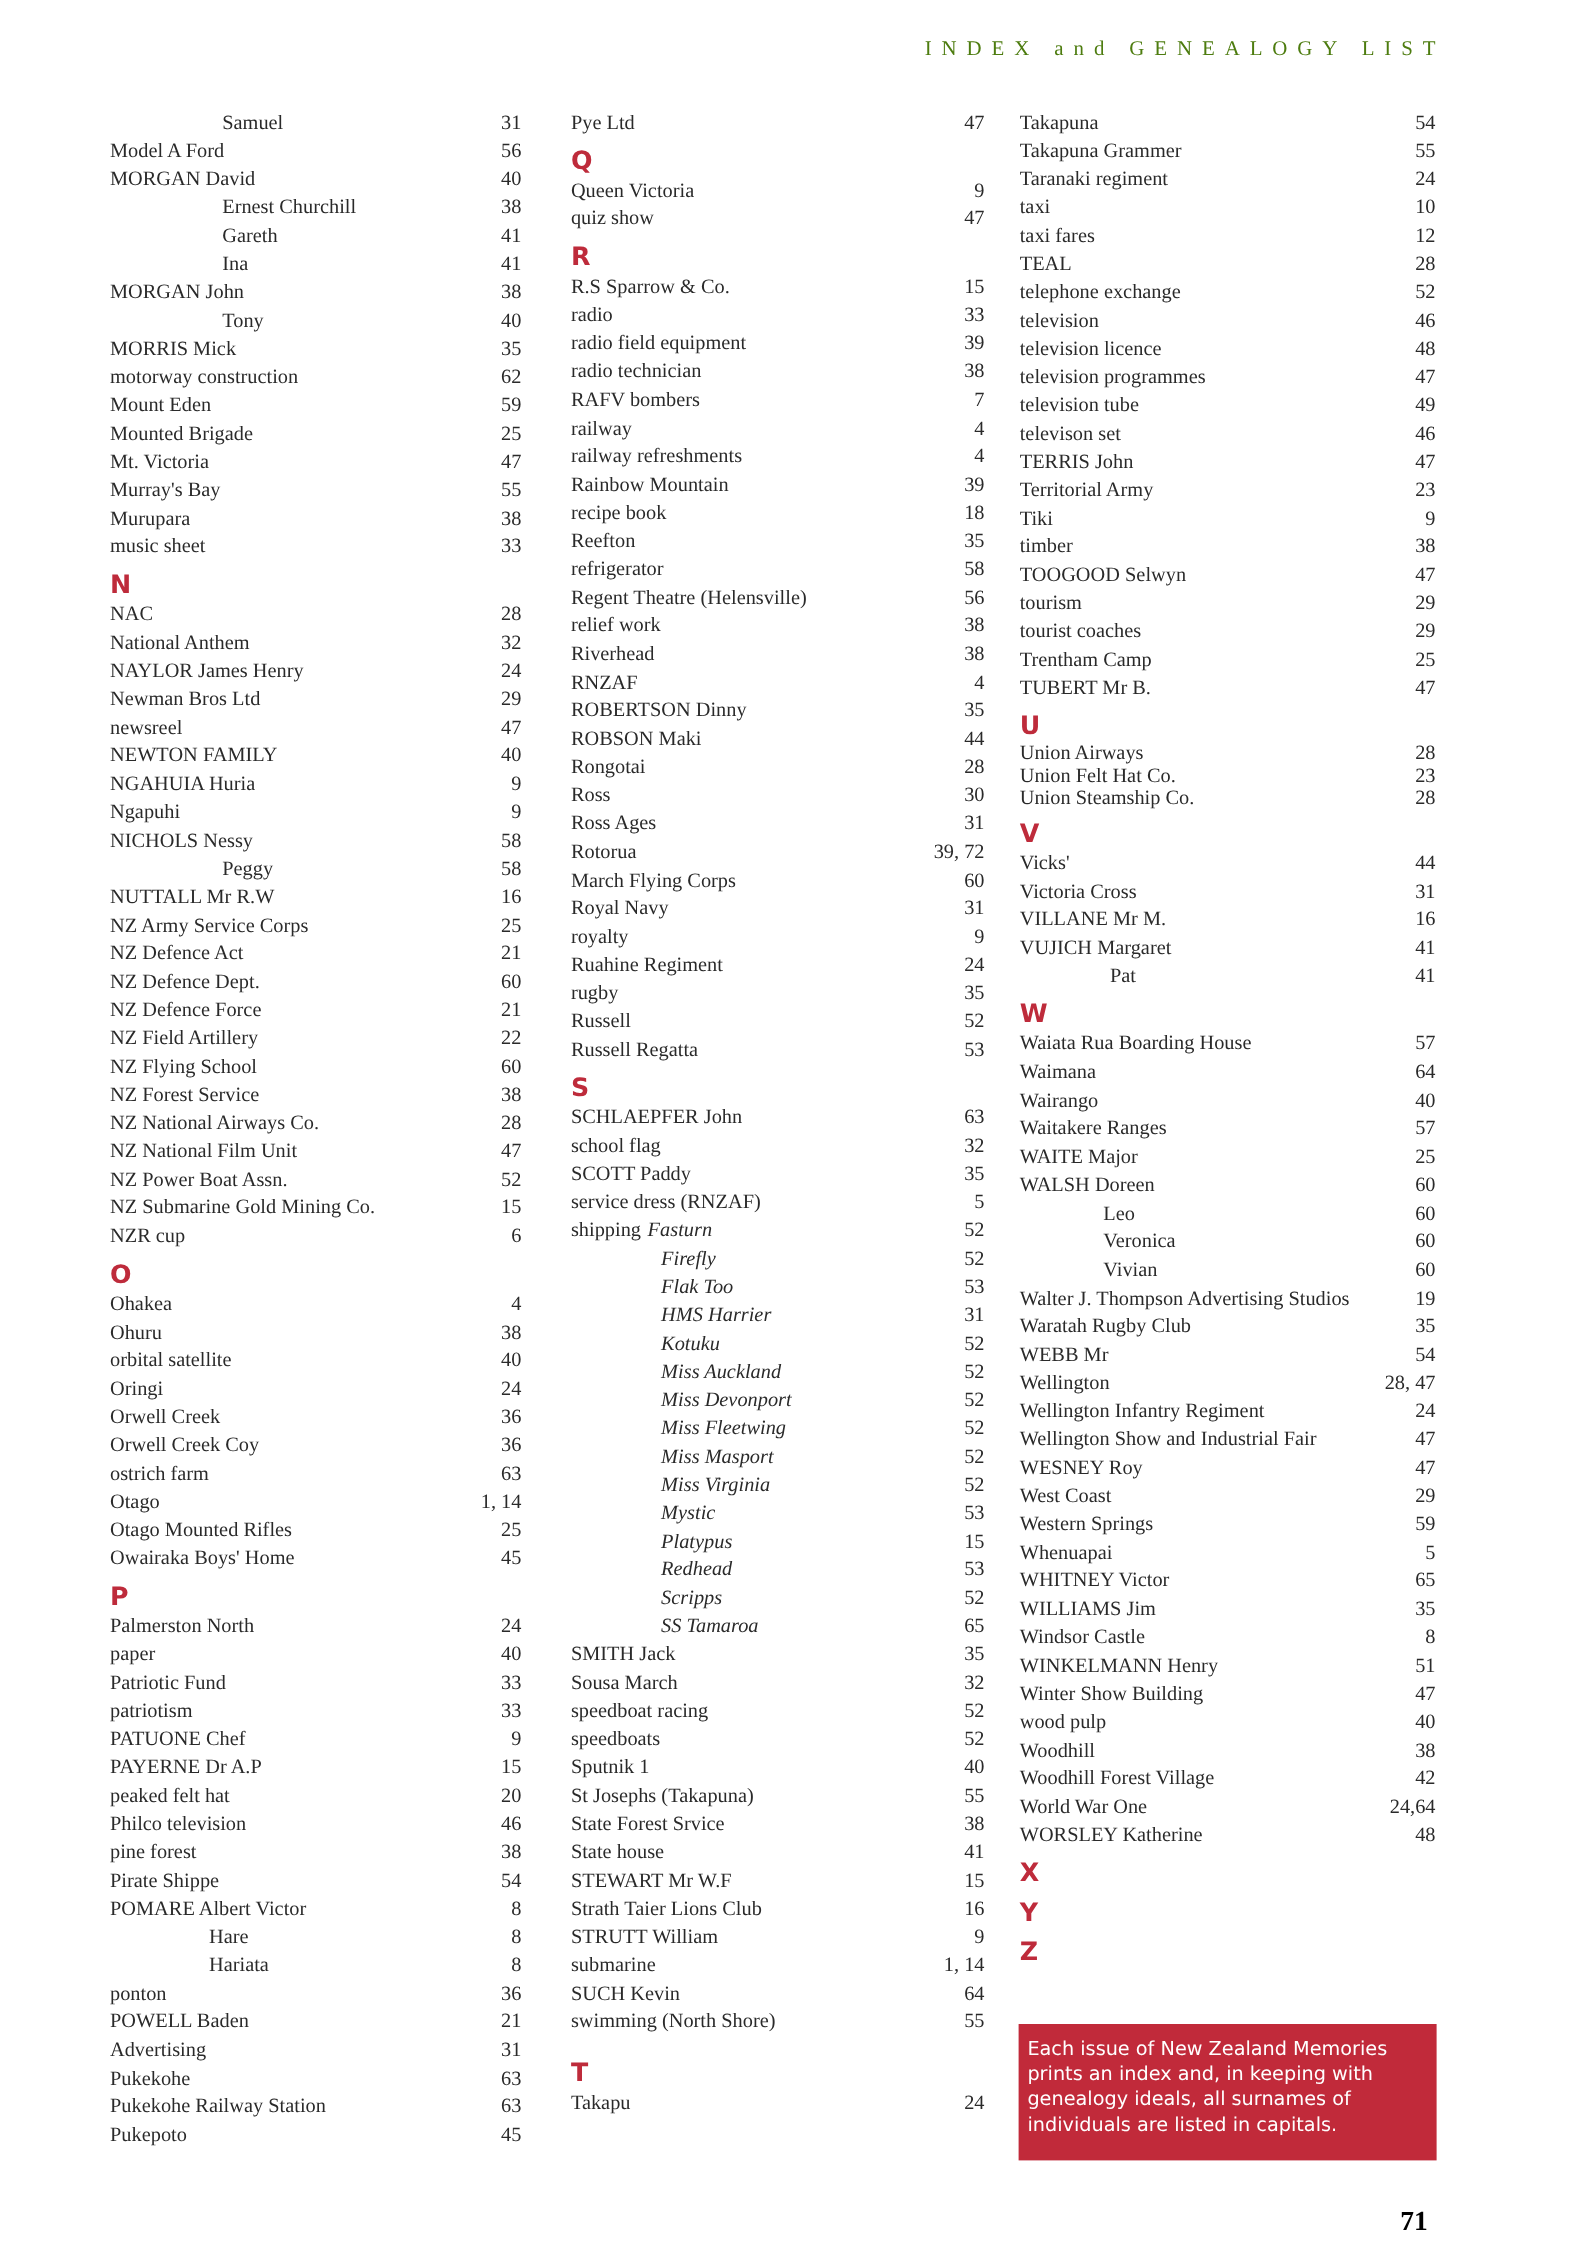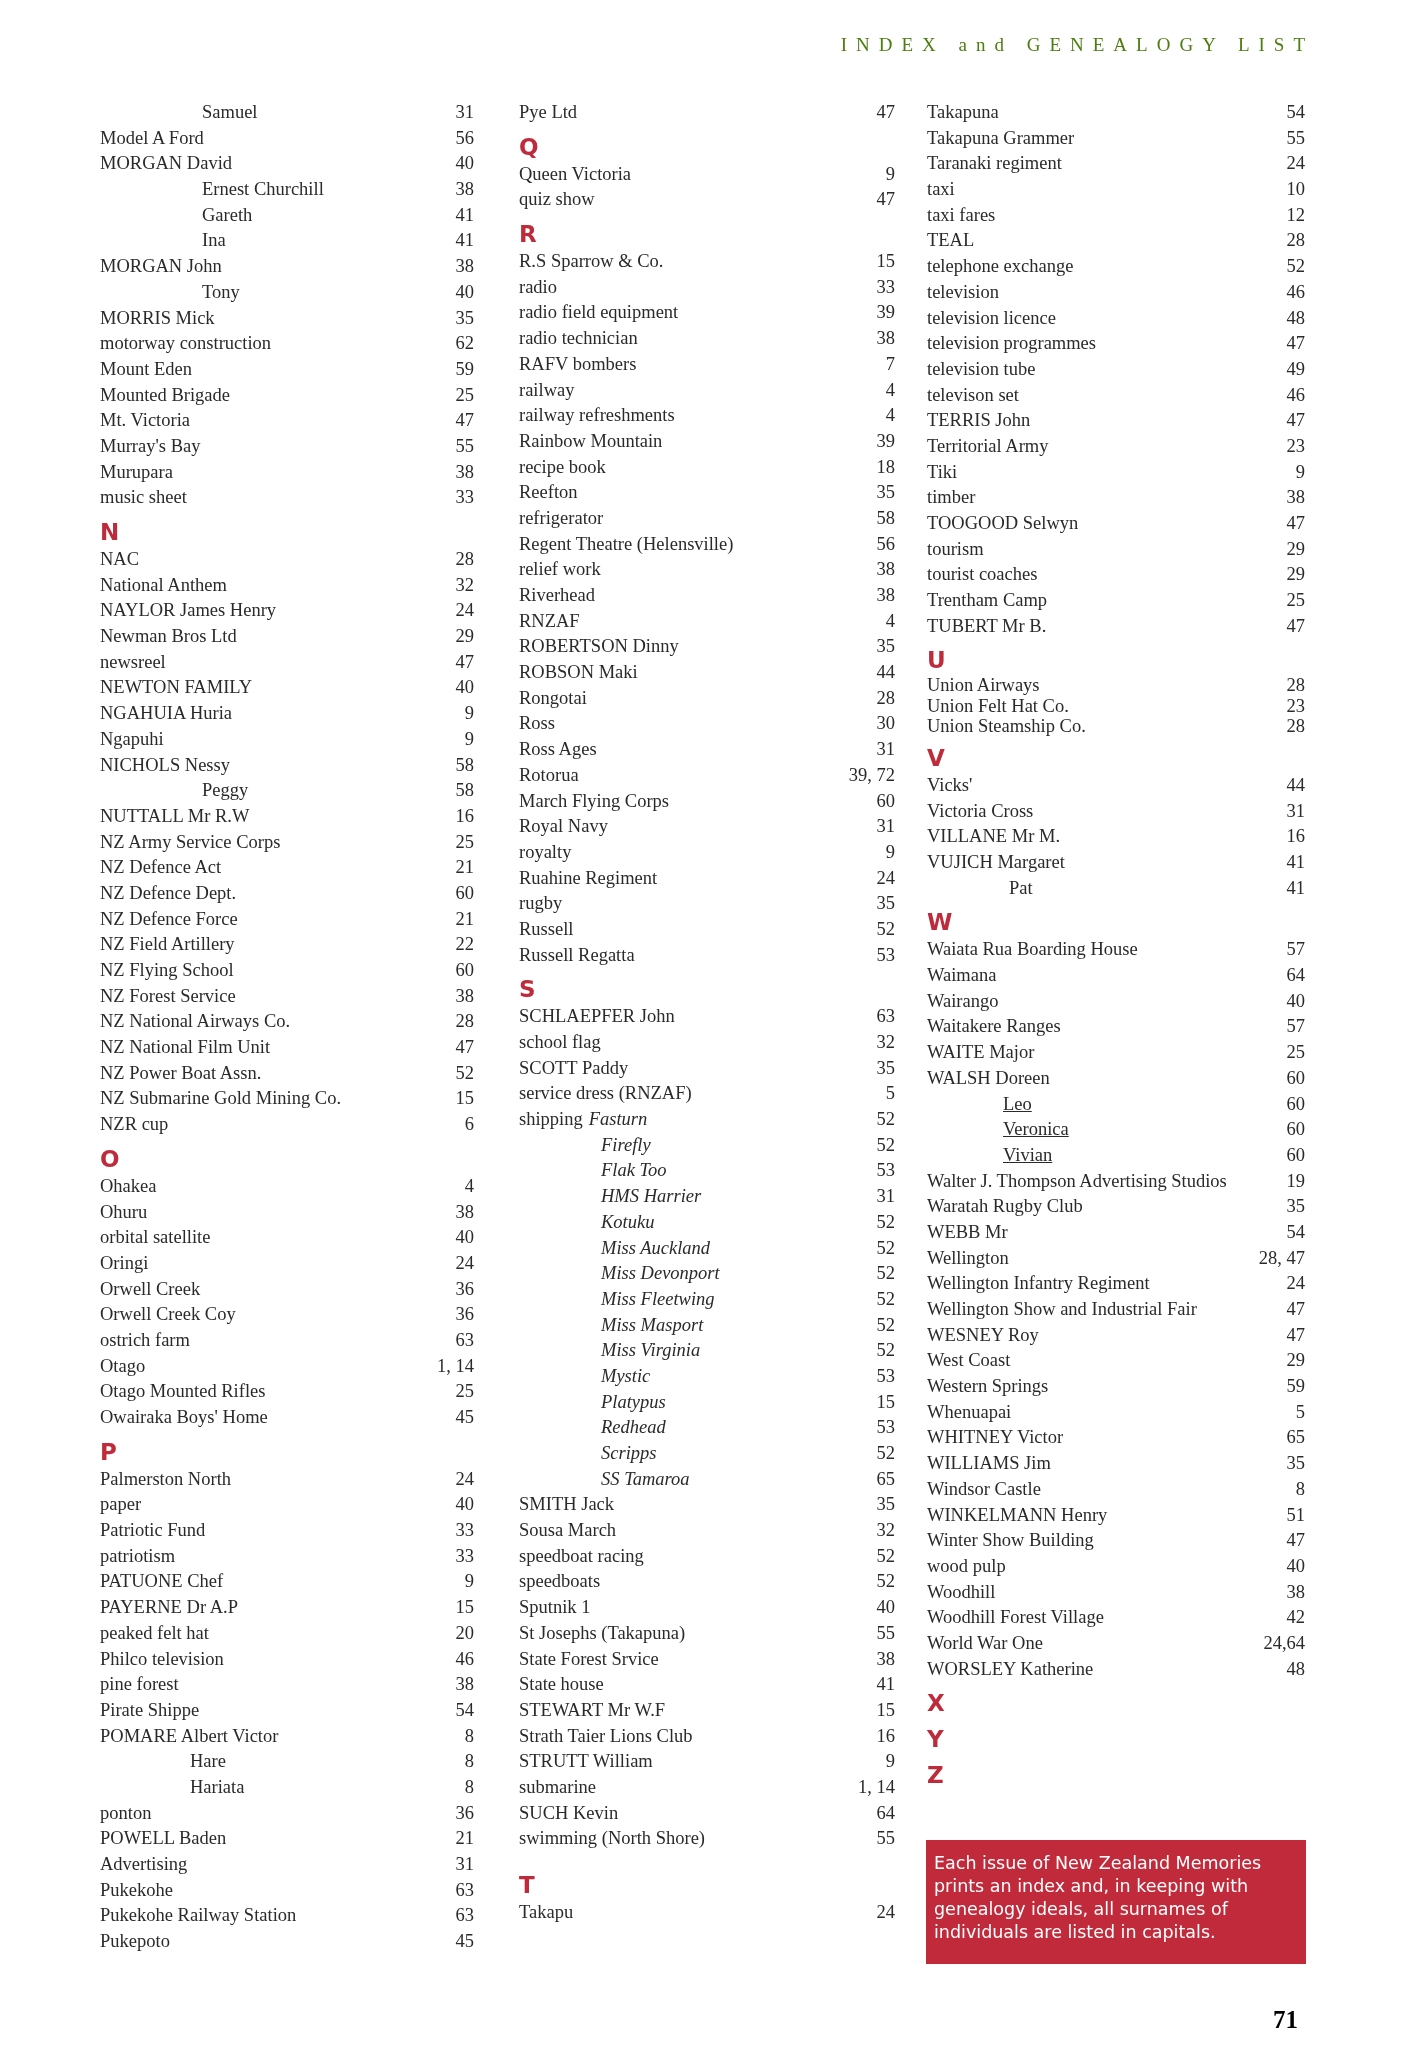--- a/index.html
+++ b/index.html
@@ -8,21 +8,21 @@
   .header { position: absolute; top: 34px; right: 112px; font-size: 19px;
             letter-spacing: 9px; color: #4d7c0f; }
   .col { position: absolute; top: 100px; }
   .col1 { left: 100px; width: 374px; }
   .col2 { left: 519px; width: 376px; }
   .col3 { left: 927px; width: 378px; }
   .row { position: relative; height: 25.7px; line-height: 25.7px; font-size: 18.5px; white-space: nowrap; }
   .row .t { position: absolute; left: 0; }
   .row .t.indent { left: 102px; }
   .row .t.indent2 { left: 82px; }
-  .row .t.indent3 { left: 76px; text-decoration: underline; }
+  .row .t.indent3 { left: 76px; }
   .row .t.indent4 { left: 90px; text-align: center; }
   .row .t.italic { font-style: italic; }
   .row .p { position: absolute; right: 0; }
   .letter { height: 36px; line-height: 42px; font-family: "DejaVu Sans", sans-serif;
             font-weight: bold; font-size: 23px; color: #be2b3b; }
   .gap { height: 12px; }
   .note { position: absolute; left: 926px; top: 1840px; width: 380px; height: 124px;
           background: #c12a3a; color: #ffffff; font-family: "DejaVu Sans", sans-serif;
           font-size: 17.5px; line-height: 23px; padding: 12px 8px; box-sizing: border-box; }
   .pagenum { position: absolute; right: 128px; top: 2006px; font-size: 25px; font-weight: bold; color: #000000; }

